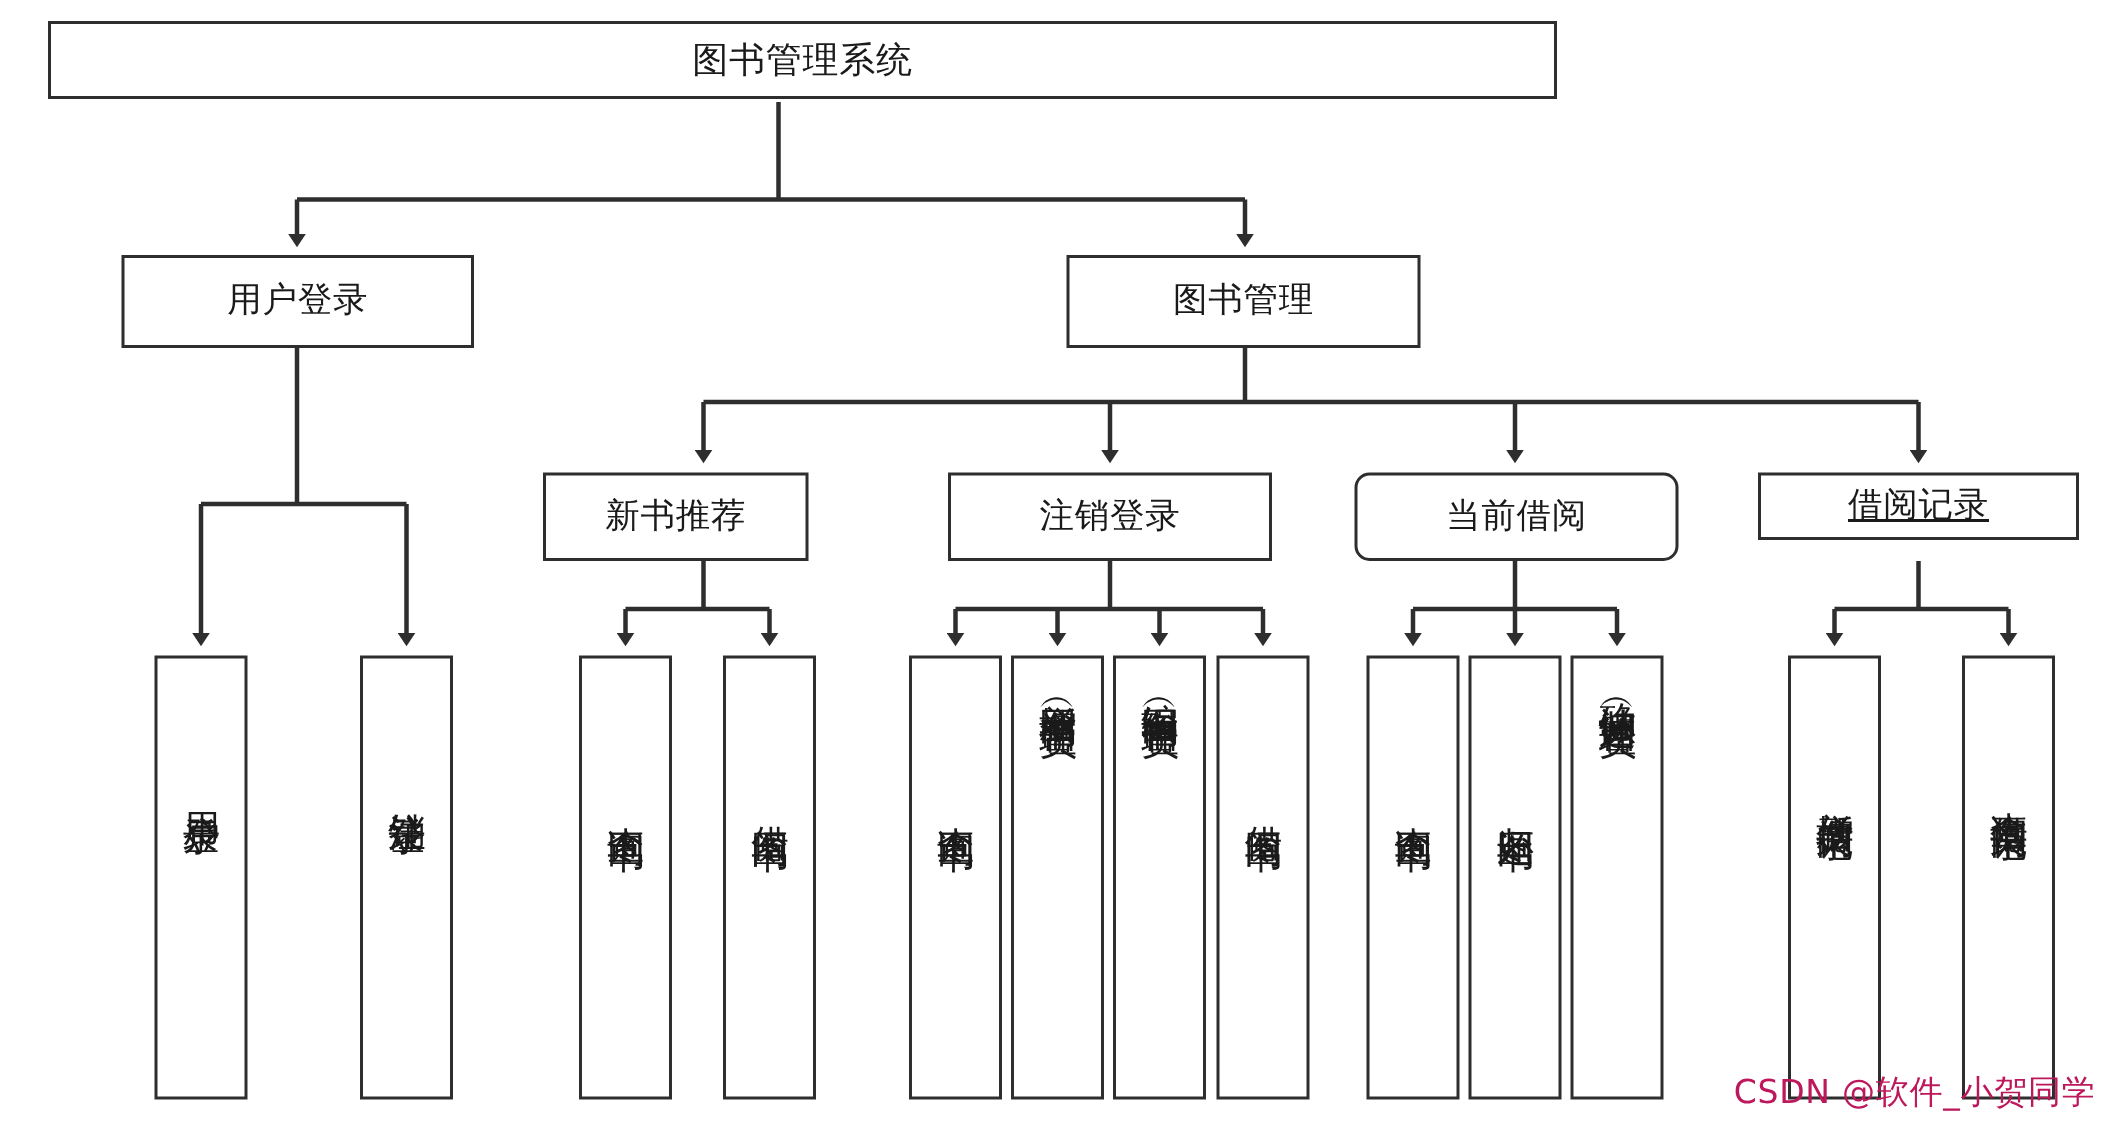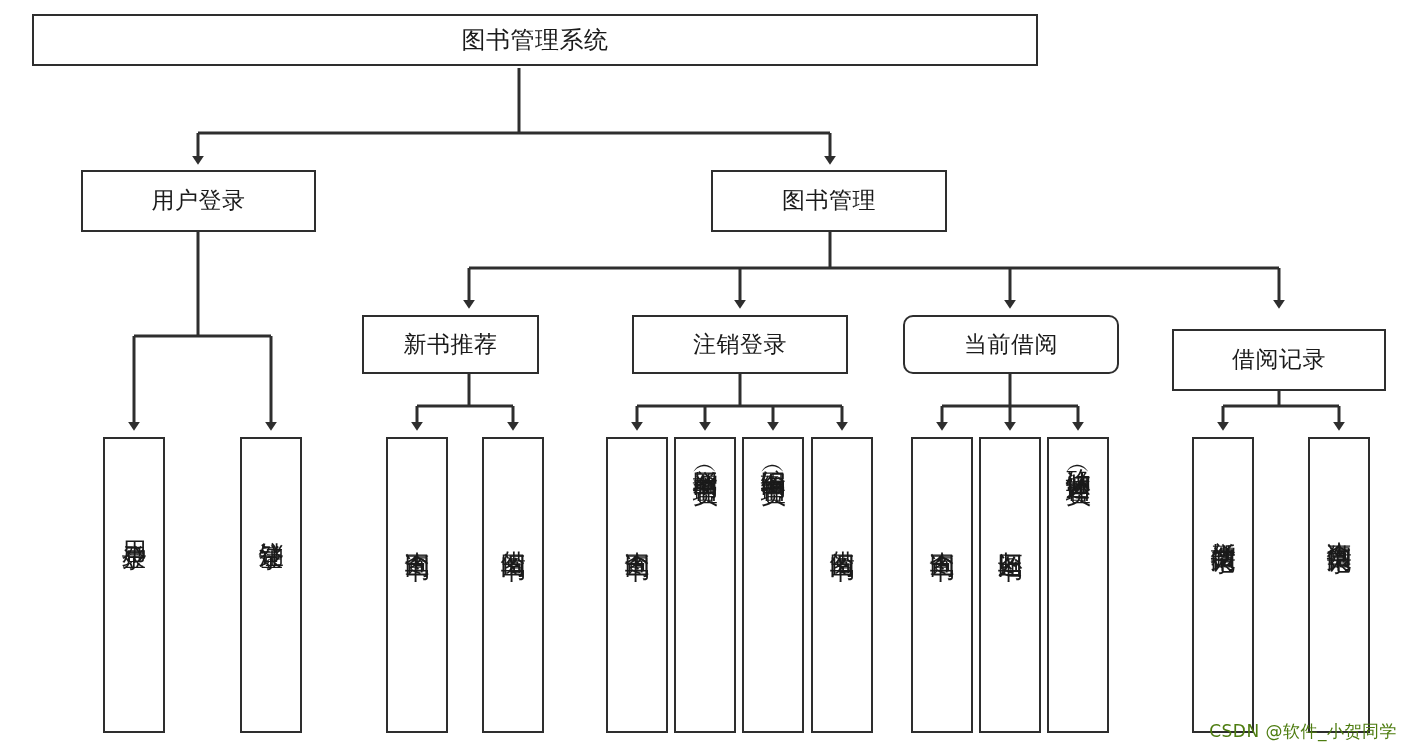--- a/index.html
+++ b/index.html
@@ -62,22 +62,22 @@
   .node-v.tall .label {
     margin-top: 4px;
   }
   .node-root .label {
     font-size: 24px;
   }
   #watermark {
     position: absolute;
     right: 8px;
     bottom: 4px;
-    font-size: 17px;
-    color: #4d7c0f;
+    font-size: 22px;
+    color: #be185d;
     letter-spacing: 0.5px;
     white-space: nowrap;
   }
 </style>
 </head>
 <body>
 
 <div id="canvas">
 
   <svg id="edges" viewBox="0 0 1405 747">
@@ -147,21 +147,21 @@
   </div>
 
   <div class="node node-h" style="left:632px; top:315px; width:216px; height:59px;">
     <span class="label">注销登录</span>
   </div>
 
   <div class="node node-h" style="left:903px; top:315px; width:216px; height:59px;border-radius:10px;">
     <span class="label">当前借阅</span>
   </div>
 
-  <div class="node node-h" style="left:1172px; top:329px; width:214px; height:62px;">
+  <div class="node node-h" style="left:1172px; top:315px; width:214px; height:45px;text-decoration:underline;">
     <span class="label">借阅记录</span>
   </div>
 
   <div class="node node-v mid" style="left:103px; top:437px; width:62px; height:296px;">
     <span class="label">用户登录</span>
   </div>
 
   <div class="node node-v mid" style="left:240px; top:437px; width:62px; height:296px;">
     <span class="label">注销登录</span>
   </div>

